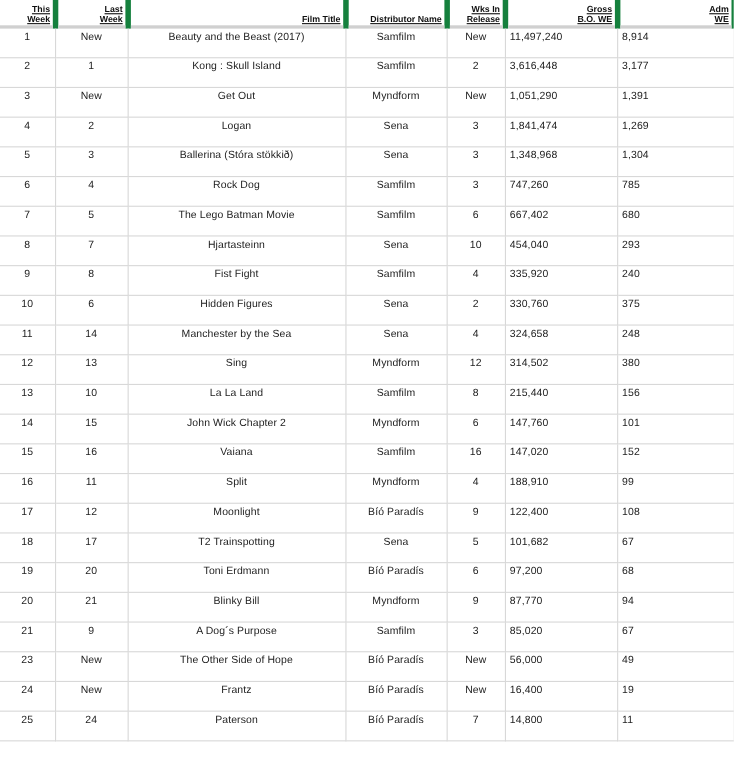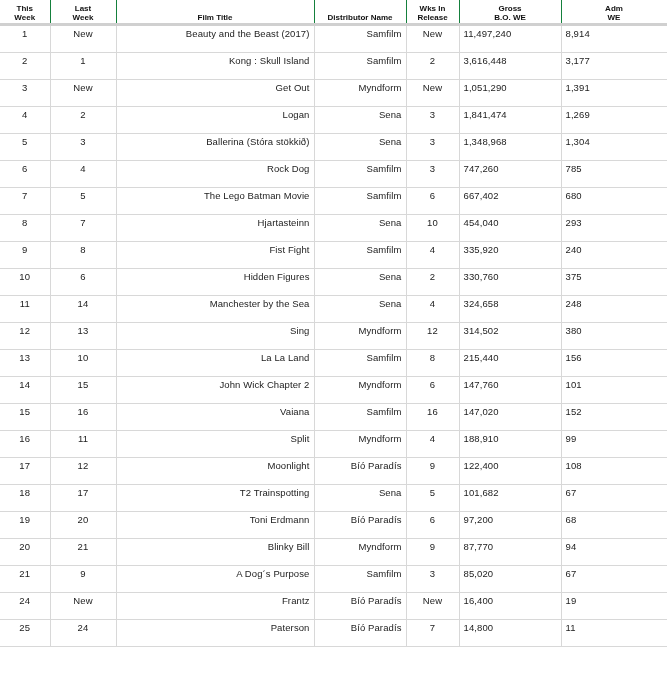--- a/index.html
+++ b/index.html
@@ -5,25 +5,25 @@
     html, body { margin: 0; padding: 0; background: #ffffff; }
     body { width: 667px; height: 692px; overflow: hidden; font-family: "Liberation Sans", sans-serif; color: #222; }
     table { border-collapse: collapse; table-layout: fixed; width: 667px; }
     col.c1 { width: 50px; }
     col.c2 { width: 66px; }
     col.c3 { width: 198px; }
     col.c4 { width: 92px; }
     col.c5 { width: 53px; }
     col.c6 { width: 102px; }
     col.c7 { width: 106px; }
-    th { font-size: 8px; font-weight: bold; color: #111; vertical-align: bottom; text-align: center; height: 22px; padding: 0 2px 1px 2px; border-right: 1px solid #15803d; border-bottom: 3px solid #d0d0d0; line-height: 9px; }
+    th { font-size: 8px; font-weight: bold; color: #111; vertical-align: bottom; text-align: right; height: 22px; padding: 0 2px 1px 2px; border-right: 5px solid #15803d; border-bottom: 3px solid #d0d0d0; line-height: 9px; text-decoration: underline; }
     td { font-size: 9.5px; height: 24px; padding: 0 4px; vertical-align: top; padding-top: 2px; border-right: 1px solid #d8d8d8; border-bottom: 1px solid #d8d8d8; white-space: nowrap; overflow: hidden; letter-spacing: 0.1px; }
     td.center { text-align: center; }
     td.right { }
-    td.left { text-align: right; }
+    td.left { text-align: center; }
   </style>
 </head>
 <body>
 
 <table>
   <colgroup>
     <col class="c1">
       <col class="c2">
       <col class="c3">
       <col class="c4">
@@ -226,20 +226,29 @@
       <tr>
         <td class="center">21</td>
         <td class="center">9</td>
         <td class="left">A Dog´s Purpose</td>
         <td class="left">Samfilm</td>
         <td class="center">3</td>
         <td class="right">85,020</td>
         <td class="right">67</td>
       </tr>
       <tr>
+        <td class="center">23</td>
+        <td class="center">New</td>
+        <td class="left">The Other Side of Hope</td>
+        <td class="left">Bíó Paradís</td>
+        <td class="center">New</td>
+        <td class="right">56,000</td>
+        <td class="right">49</td>
+      </tr>
+      <tr>
         <td class="center">24</td>
         <td class="center">New</td>
         <td class="left">Frantz</td>
         <td class="left">Bíó Paradís</td>
         <td class="center">New</td>
         <td class="right">16,400</td>
         <td class="right">19</td>
       </tr>
       <tr>
         <td class="center">25</td>

